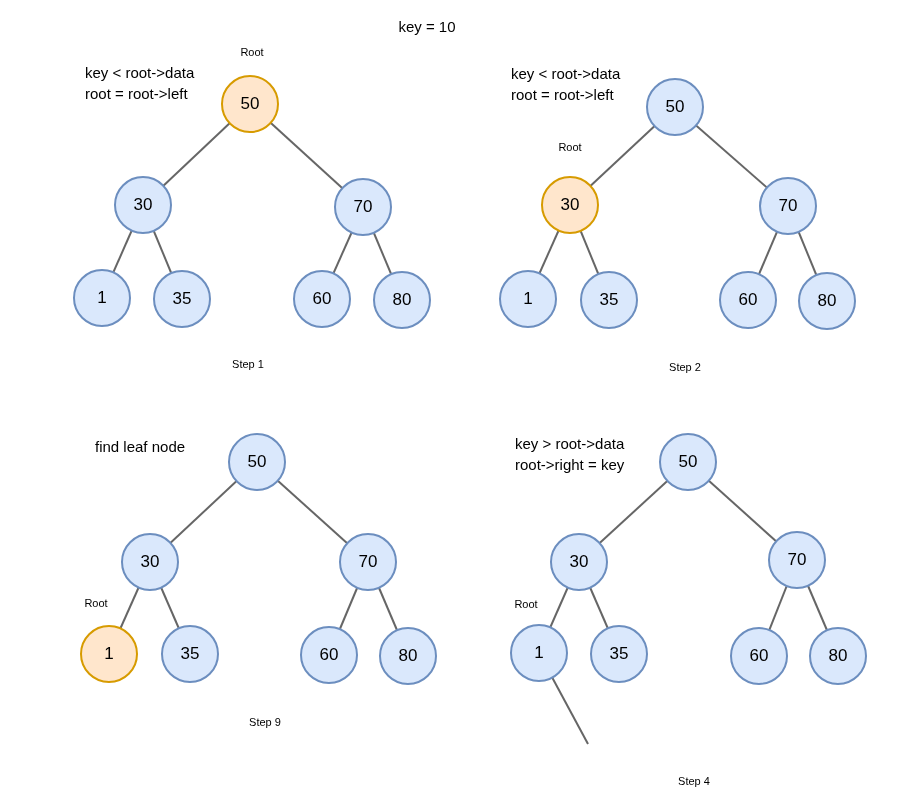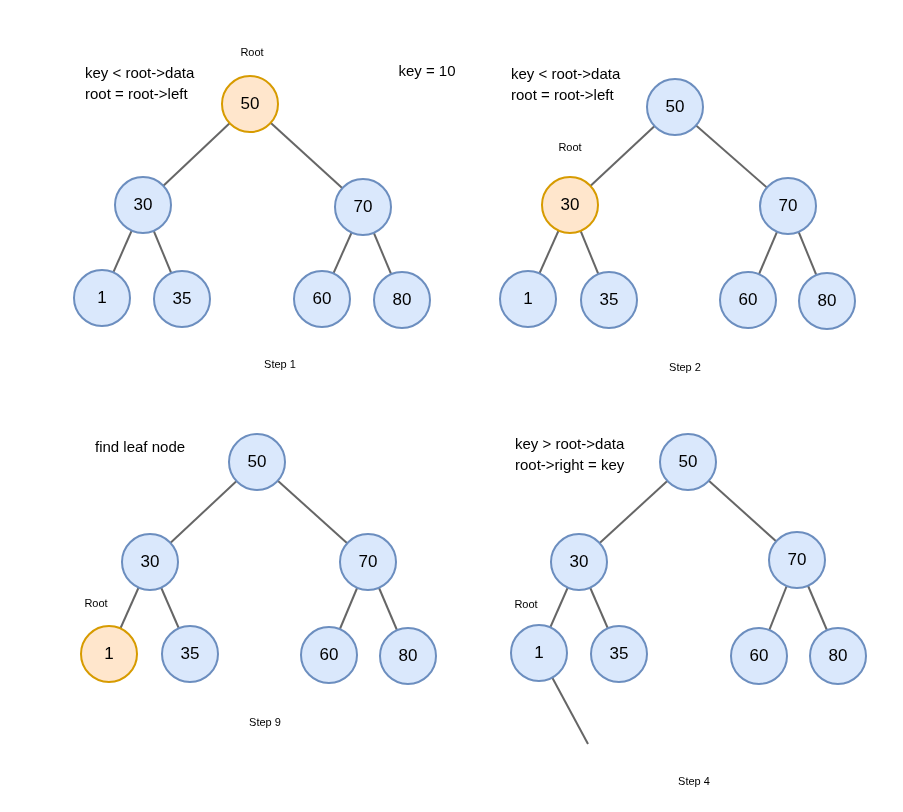--- a/index.html
+++ b/index.html
@@ -14,21 +14,21 @@
     background:var(--node-fill,#DAE8FC);
     display:flex;align-items:center;justify-content:center;
     font-size:17px;
   }
   .node.hl{
     border-color:var(--hl-stroke,#D79B00);
     background:var(--hl-fill,#FFE6CC);
   }
   .annotation{position:absolute;font-size:15px;line-height:21px;white-space:nowrap;}
   .center-label{position:absolute;transform:translateX(-50%);font-size:11px;white-space:nowrap;}
-  .key-label{position:absolute;left:427px;top:18px;transform:translateX(-50%);font-size:15px;white-space:nowrap;margin-top:44px;}
+  .key-label{position:absolute;left:427px;top:18px;transform:translateX(-50%);font-size:15px;white-space:nowrap;}
 </style>
 </head>
 <body>
 
 <div class="canvas" style="--node-fill: #DAE8FC; --node-stroke: #6C8EBF; --hl-fill: #FFE6CC; --hl-stroke: #D79B00; color: rgb(0, 0, 0);">
   <svg class="edges" width="903" height="812">
       <line x1="250" y1="104" x2="143" y2="205" stroke="#666666" stroke-width="2"></line>
       <line x1="250" y1="104" x2="363" y2="207" stroke="#666666" stroke-width="2"></line>
       <line x1="143" y1="205" x2="102" y2="298" stroke="#666666" stroke-width="2"></line>
       <line x1="143" y1="205" x2="182" y2="299" stroke="#666666" stroke-width="2"></line>
@@ -60,21 +60,21 @@
     <div class="node" style="left: 334px; top: 178px;">70</div>
     <div class="node" style="left: 73px; top: 269px;">1</div>
     <div class="node" style="left: 153px; top: 270px;">35</div>
     <div class="node" style="left: 293px; top: 270px;">60</div>
     <div class="node" style="left: 373px; top: 271px;">80</div>
     <div class="annotation" style="left: 85px; top: 62px;">
       <div>key &lt; root-&gt;data</div>
       <div>root = root-&gt;left</div>
     </div>
     <div class="center-label" style="left: 252px; top: 46px;">Root</div>
-    <div class="center-label" style="left: 280px; top: 358px;">Step 1</div>
+    <div class="center-label" style="left: 248px; top: 358px;">Step 1</div>
     <div class="node" style="left: 646px; top: 78px;">50</div>
     <div class="node hl" style="left: 541px; top: 176px;">30</div>
     <div class="node" style="left: 759px; top: 177px;">70</div>
     <div class="node" style="left: 499px; top: 270px;">1</div>
     <div class="node" style="left: 580px; top: 271px;">35</div>
     <div class="node" style="left: 719px; top: 271px;">60</div>
     <div class="node" style="left: 798px; top: 272px;">80</div>
     <div class="annotation" style="left: 511px; top: 63px;">
       <div>key &lt; root-&gt;data</div>
       <div>root = root-&gt;left</div>

